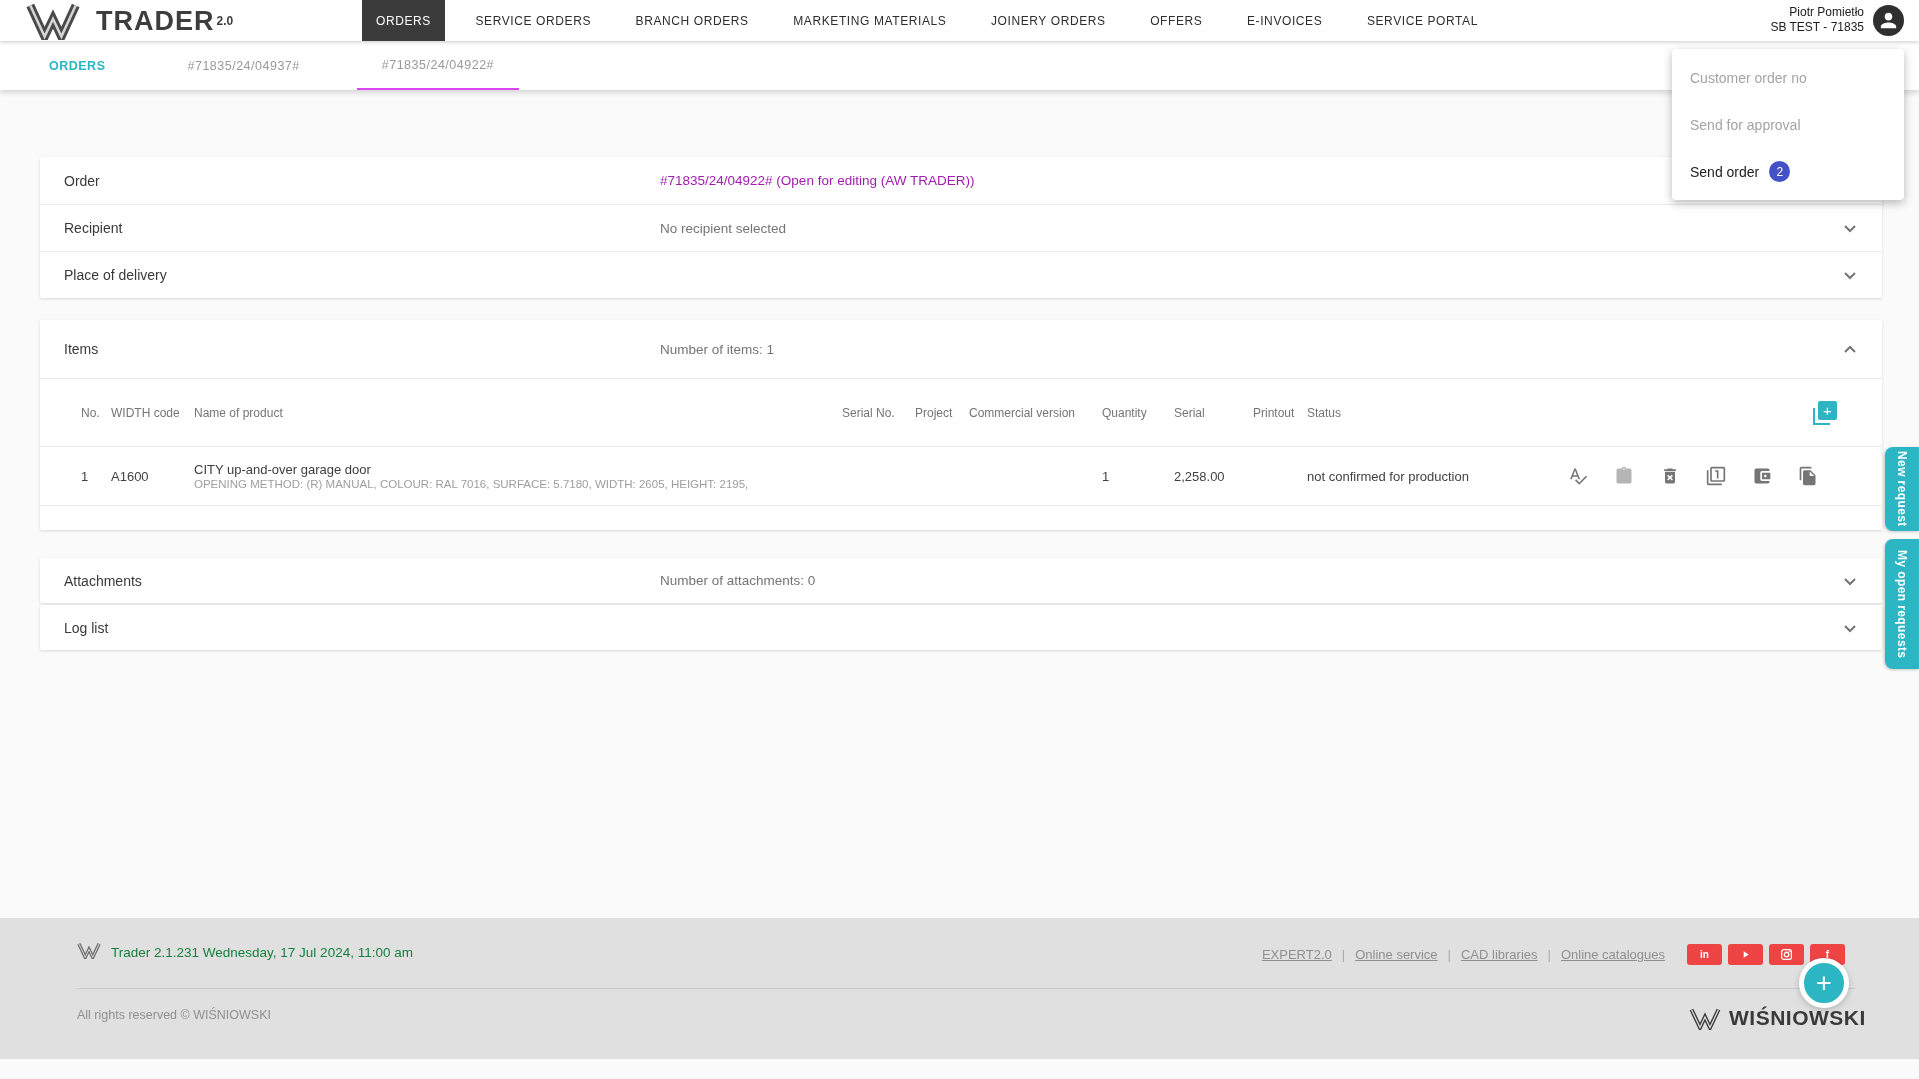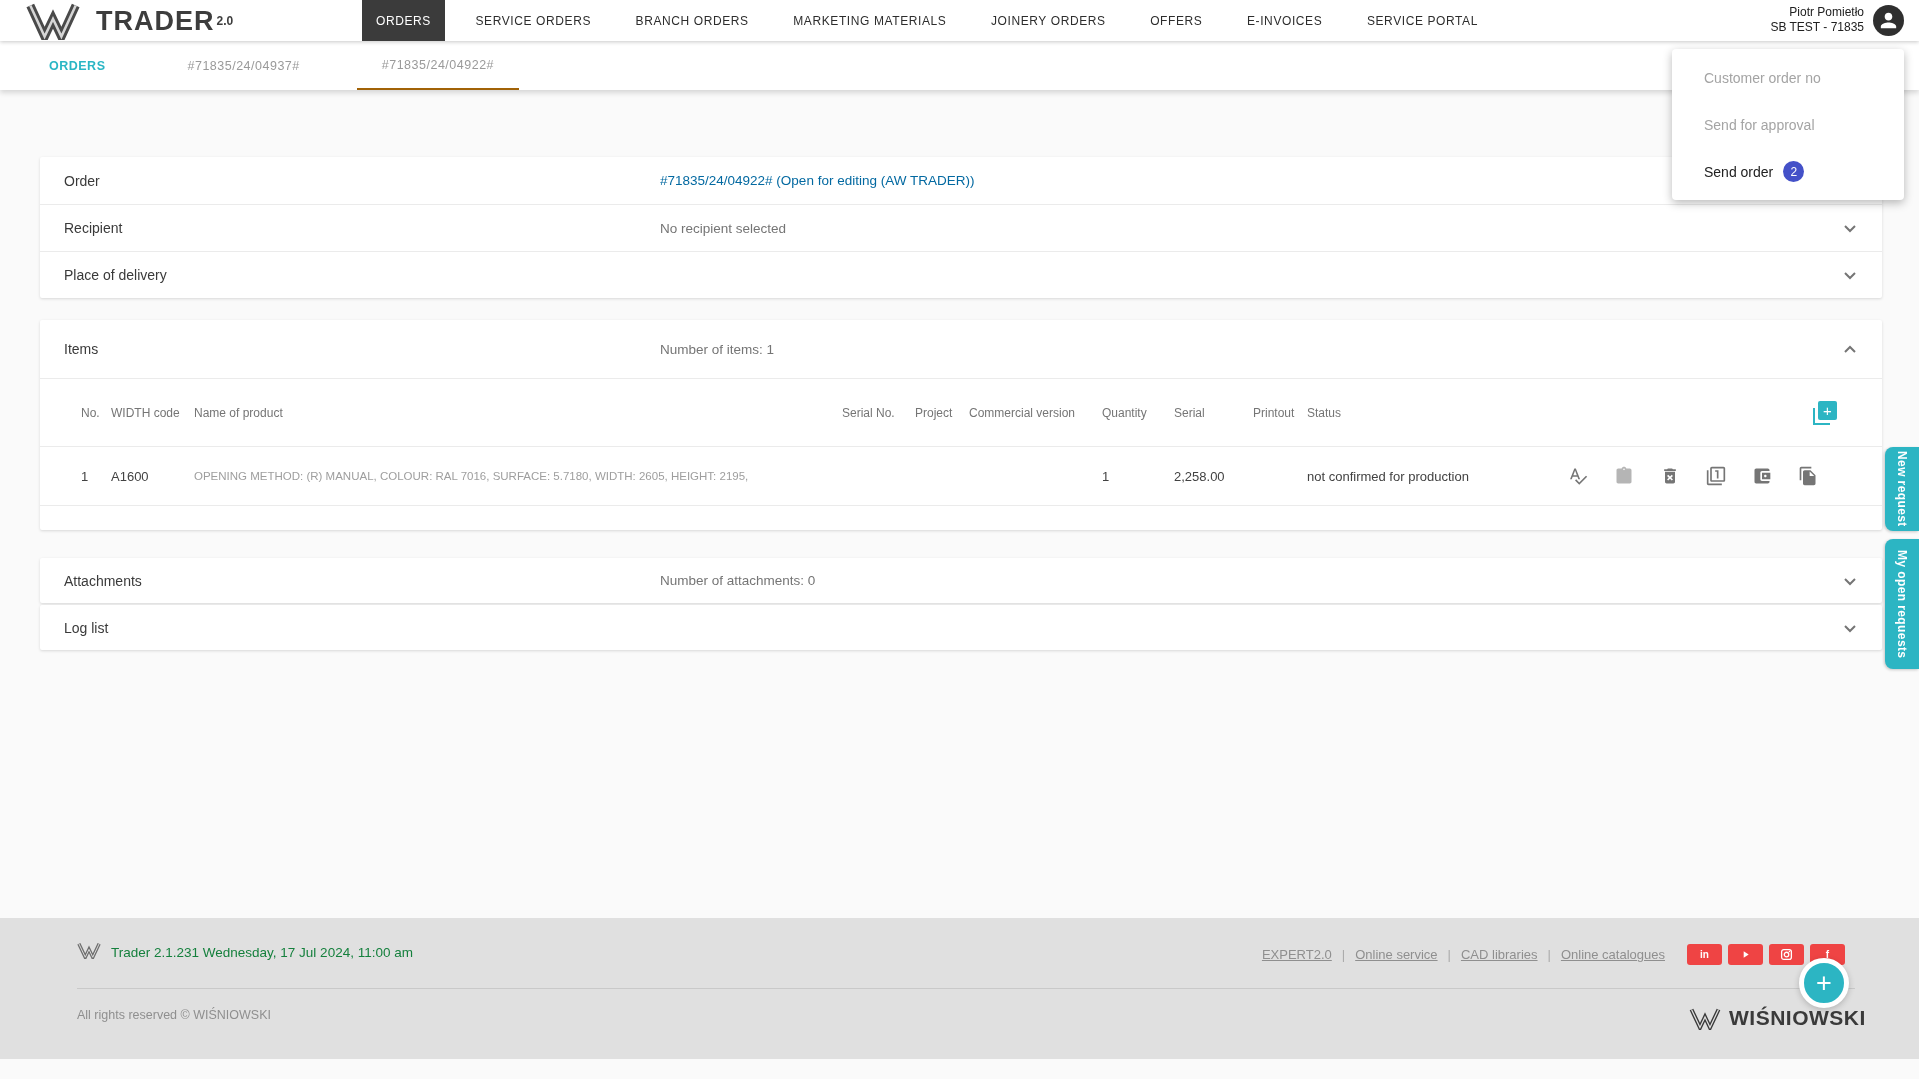--- a/index.html
+++ b/index.html
@@ -25,40 +25,40 @@
   .avatar { position:absolute; right:15px; top:5px; width:31px; height:31px; border-radius:50%;
             background:#2f2f2f; cursor:pointer; display:flex; align-items:center; justify-content:center; }
   .avatar svg { width:23px; height:23px; }
 
   
   .tabbar { position:absolute; left:0; top:41px; width:1919px; height:49px; background:#fff;
             box-shadow:0 3px 5px rgba(0,0,0,.14); z-index:20; display:flex; align-items:stretch; }
   .tab { display:flex; align-items:center; justify-content:center; padding:0 25px; margin:0 16px;
          font-size:12.5px; letter-spacing:.5px; color:#9a9a9a; cursor:pointer; position:relative; white-space:nowrap; }
   .tab:first-child { margin-left:24px; color:#2ab6c5; font-weight:bold; }
-  .tab.active { border-bottom:2px solid #a16207; }
+  .tab.active { border-bottom:2px solid #d946ef; }
   .pencil-btn { position:absolute; left:1650px; top:13px; width:24px; height:24px; cursor:pointer; }
   .pencil-btn svg { width:20px; height:20px; fill:#424242; }
 
   
   .menu { position:absolute; left:1672px; top:49px; width:232px; background:#fff; border-radius:4px;
-          box-shadow:0 3px 10px rgba(0,0,0,.28); z-index:40; padding:5px 14px; }
+          box-shadow:0 3px 10px rgba(0,0,0,.28); z-index:40; padding:5px 0; }
   .menu-item { height:47px; display:flex; align-items:center; padding:0 18px; font-size:14px;
                color:#212121; cursor:pointer; white-space:nowrap; }
   .menu-item.disabled { color:#a4a4a4; }
   .badge { display:inline-flex; align-items:center; justify-content:center; width:21px; height:21px;
            border-radius:50%; background:#4451c8; color:#fff; font-size:12px; margin-left:10px; }
 
   
   .card { position:absolute; left:40px; width:1842px; background:#fff; border-radius:2px;
           box-shadow:0 1px 3px rgba(0,0,0,.14); }
   .section-row { display:grid; grid-template-columns:620px 1fr 44px; align-items:center; height:47px; }
   .section-row + .section-row { border-top:1px solid #ebebeb; }
   .sec-label { padding-left:24px; font-size:14px; color:#3a3a3a; }
-  .sec-value { font-size:13.5px; color:#0369a1; }
+  .sec-value { font-size:13.5px; color:#a21caf; }
   .sec-value.muted { color:#757575; }
   .chevron { width:24px; height:24px; cursor:pointer; }
   .chevron svg { width:24px; height:24px; stroke:#757575; fill:none; stroke-width:2; }
 
   #card-order { top:157px; }
   #card-items { top:320px; height:210px; }
   #card-attachments { top:558px; }
   #card-loglist { top:605px; }
   #card-items .section-row { height:58px; }
 
@@ -224,20 +224,21 @@
           <span class="front">+</span>
         </div>
       </div>
     </div>
 
     <div class="tgrid trow">
       <div></div>
       <div class="td">1</div>
       <div class="td">A1600</div>
       <div>
+        <div class="prod-name">CITY up-and-over garage door</div>
         <div class="prod-desc">OPENING METHOD: (R) MANUAL, COLOUR: RAL 7016, SURFACE: 5.7180, WIDTH: 2605, HEIGHT: 2195,</div>
       </div>
       <div class="td"></div>
       <div class="td"></div>
       <div class="td"></div>
       <div class="td">1</div>
       <div class="td">2,258.00</div>
       <div class="td"></div>
       <div class="td">not confirmed for production</div>
       <div class="row-actions">

